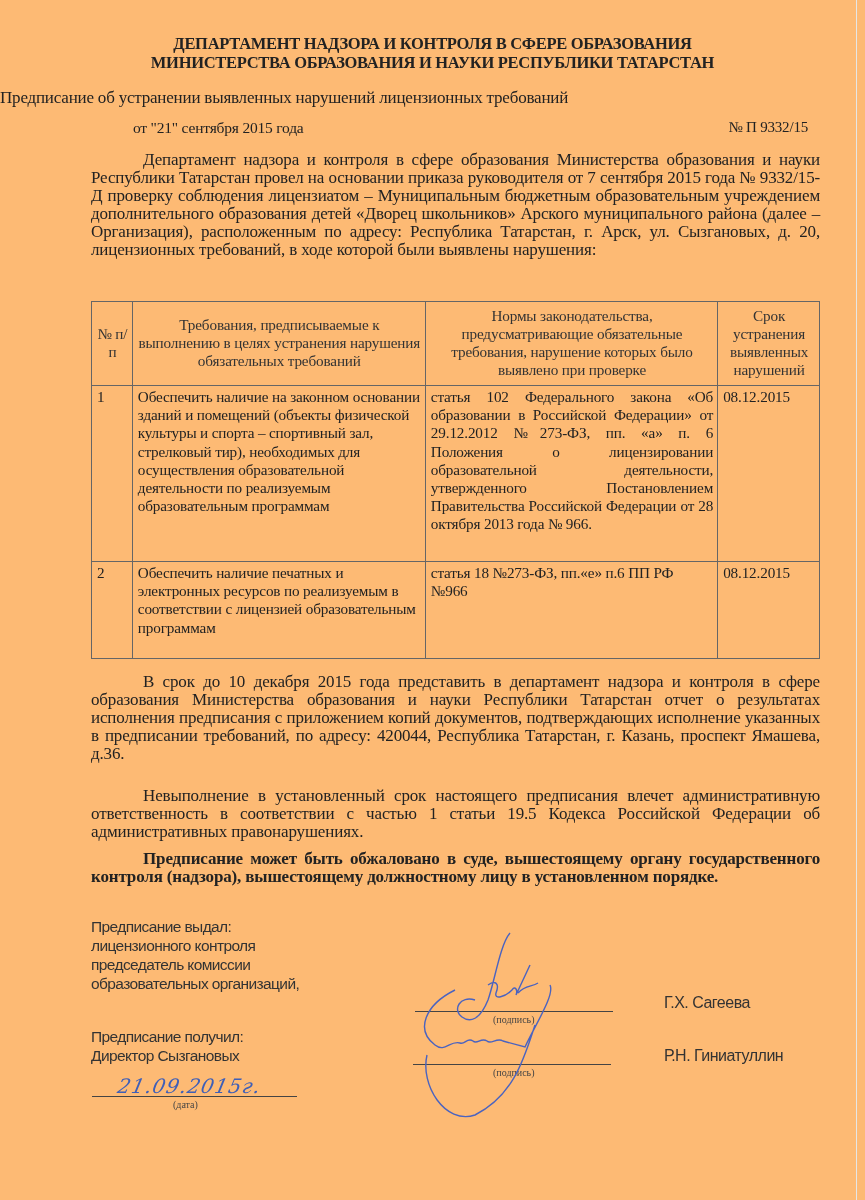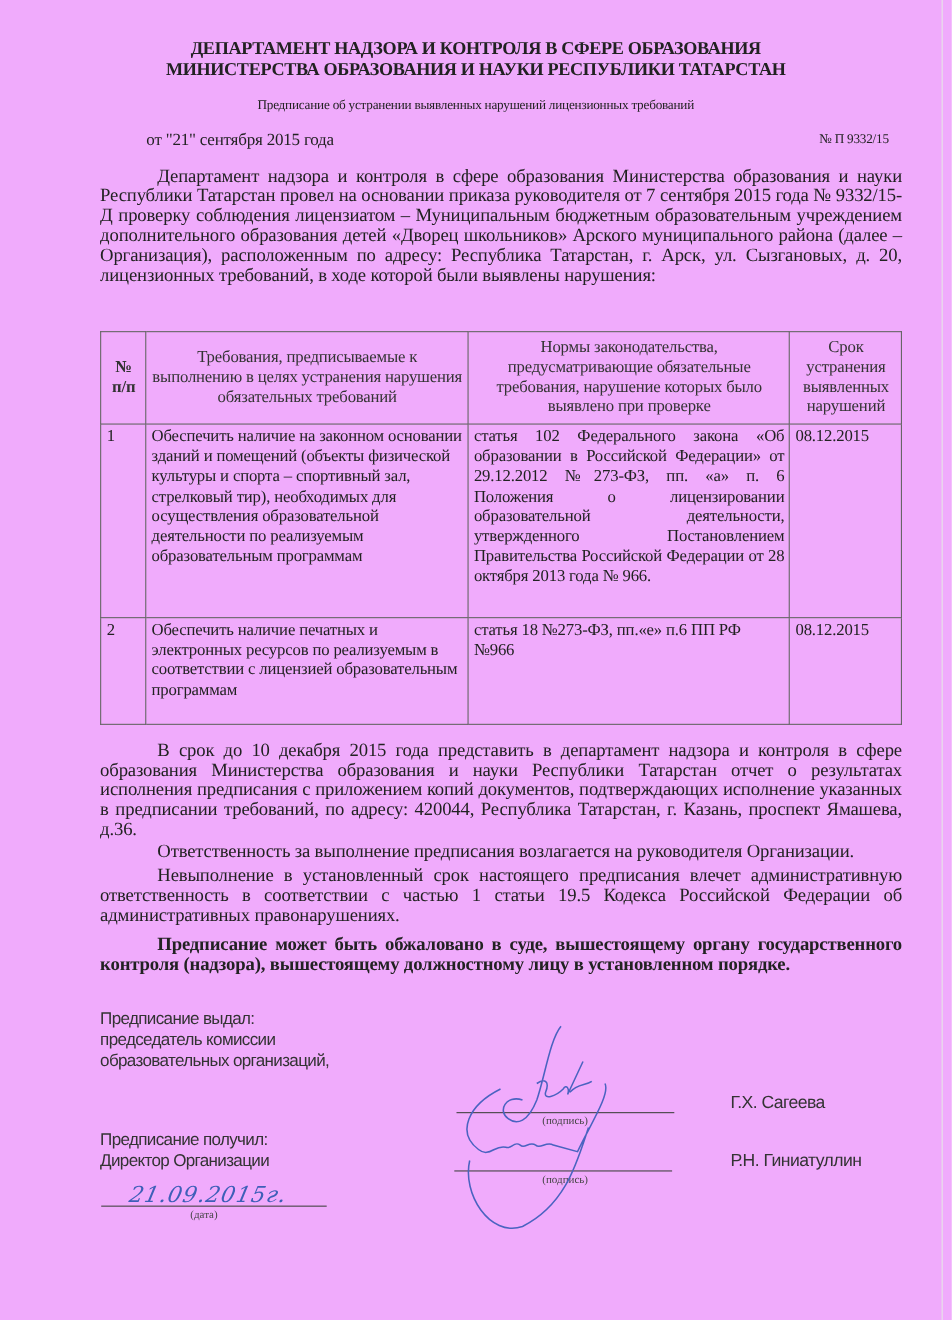--- a/index.html
+++ b/index.html
@@ -1,28 +1,28 @@
 <!DOCTYPE html>
 <html><head>
 <meta charset="utf-8">
 <style>
   html, body { margin: 0; padding: 0; }
   body {
     width: 865px; height: 1200px; background: #fdfdfd; position: relative; overflow: hidden;
     font-family: "Liberation Serif", "DejaVu Serif", serif; color: #222;
   }
-  .page { position: absolute; left: 0; top: 0; width: 865px; height: 1200px; background: #f0abfc; }
+  .page { position: absolute; left: 0; top: 0; width: 865px; height: 1200px; background: #fdba74; }
   .edge-right { position: absolute; right: 8px; top: 0; width: 1px; height: 1200px; background: #e6e6e6; }
 
   .header { position: absolute; left: 0; width: 865px; text-align: center; font-weight: bold; font-size: 16.5px; letter-spacing: -0.3px; }
   .h1 { top: 34px; }
   .h2 { top: 53px; }
-  .subtitle { position: absolute; top: 88px; left: 0; width: 865px; text-align: center; font-size: 12px; letter-spacing: -0.2px; }
+  .subtitle { position: absolute; top: 88px; left: 0; width: 865px; text-align: left; font-size: 17px; letter-spacing: -0.2px; }
   .date-line { position: absolute; top: 119px; left: 133px; font-size: 15.5px; letter-spacing: -0.2px; }
-  .doc-no { position: absolute; top: 119px; right: 57px; font-size: 12px; letter-spacing: -0.2px; }
+  .doc-no { position: absolute; top: 119px; right: 57px; font-size: 15px; letter-spacing: -0.2px; }
 
   .para { position: absolute; left: 91px; width: 729px; font-size: 17px; line-height: 18.1px; text-align: justify; letter-spacing: -0.15px; }
   .indent { text-indent: 52px; }
 
   table.viol { position: absolute; left: 91px; top: 301px; width: 729px; border-collapse: collapse; font-size: 15.2px; line-height: 18.2px; letter-spacing: -0.15px; }
   table.viol td, table.viol th { border: 1px solid #666; vertical-align: top; padding: 2px 4px 3px 5px; font-weight: normal; }
   table.viol th { text-align: center; vertical-align: middle; color: #333; }
   .c1 { width: 31px; }
   .c2 { width: 285px; }
   .c3 { width: 284px; }
@@ -47,21 +47,21 @@
   <div class="header h2">МИНИСТЕРСТВА ОБРАЗОВАНИЯ И НАУКИ РЕСПУБЛИКИ ТАТАРСТАН</div>
   <div class="subtitle">Предписание об устранении выявленных нарушений лицензионных требований</div>
   <div class="date-line">от "21" сентября 2015 года</div>
   <div class="doc-no">№ П 9332/15</div>
 
   <div class="para indent" style="top:151px;">Департамент надзора и контроля в сфере образования Министерства образования и науки Республики Татарстан провел на основании приказа руководителя от 7 сентября 2015 года № 9332/15-Д проверку соблюдения лицензиатом – Муниципальным бюджетным образовательным учреждением дополнительного образования детей «Дворец школьников» Арского муниципального района (далее – Организация), расположенным по адресу: Республика Татарстан, г. Арск, ул. Сызгановых, д. 20, лицензионных требований, в ходе которой были выявлены нарушения:</div>
 
   <table class="viol">
     <thead>
       <tr>
-        <th class="c1" style="height:78px;font-weight:bold;">№ п/п</th>
+        <th class="c1" style="height:78px;">№ п/п</th>
         <th class="c2">Требования, предписываемые к выполнению в целях устранения нарушения обязательных требований</th>
         <th class="c3">Нормы законодательства, предусматривающие обязательные требования, нарушение которых было выявлено при проверке</th>
         <th class="c4">Срок устранения выявленных нарушений</th>
       </tr>
     </thead>
     <tbody>
       <tr style="height:176px;">
         <td class="left">1</td>
         <td class="left">Обеспечить наличие на законном основании зданий и помещений (объекты физической культуры и спорта – спортивный зал, стрелковый тир), необходимых для осуществления образовательной деятельности по реализуемым образовательным программам</td>
         <td class="just">статья 102 Федерального закона «Об образовании в Российской Федерации» от 29.12.2012 №273-ФЗ, пп. «а» п. 6 Положения о лицензировании образовательной деятельности, утвержденного Постановлением Правительства Российской Федерации от 28 октября 2013 года № 966.</td>
@@ -70,33 +70,33 @@
       <tr style="height:97px;">
         <td class="left">2</td>
         <td class="left">Обеспечить наличие печатных и электронных ресурсов по реализуемым в соответствии с лицензией образовательным программам</td>
         <td class="left">статья 18 №273-ФЗ, пп.«е» п.6 ПП РФ №966</td>
         <td class="left">08.12.2015</td>
       </tr>
     </tbody>
   </table>
 
   <div class="para indent" style="top:673px;">В срок до 10 декабря 2015 года представить в департамент надзора и контроля в сфере образования Министерства образования и науки Республики Татарстан отчет о результатах исполнения предписания с приложением копий документов, подтверждающих исполнение указанных в предписании требований, по адресу: 420044, Республика Татарстан, г. Казань, проспект Ямашева, д.36.</div>
-  <div class="para indent" style="top:765px;">Ответственность за выполнение предписания возлагается на руководителя Организации.</div>
   <div class="para indent" style="top:787px;">Невыполнение в установленный срок настоящего предписания влечет административную ответственность в соответствии с частью 1 статьи 19.5 Кодекса Российской Федерации об административных правонарушениях.</div>
   <div class="para indent" style="top:850px;font-weight:bold;">Предписание может быть обжаловано в суде, вышестоящему органу государственного контроля (надзора), вышестоящему должностному лицу в установленном порядке.</div>
 
   <div class="sig-block" style="left:91px; top:917px;">
     <div>Предписание выдал:</div>
+    <div>лицензионного контроля</div>
     <div>председатель комиссии</div>
     <div>образовательных организаций,</div>
   </div>
 
   <div class="sig-block" style="left:91px; top:1027px;">
     <div>Предписание получил:</div>
-    <div>Директор Организации</div>
+    <div>Директор Сызгановых</div>
   </div>
 
   <div class="sig-line" style="left:415px; top:1011px; width:198px;"></div>
   <div class="sig-caption" style="left:493px; top:1014px;">(подпись)</div>
   <div class="sig-line" style="left:413px; top:1064px; width:198px;"></div>
   <div class="sig-caption" style="left:493px; top:1067px;">(подпись)</div>
 
   <div class="sig-name" style="left:664px; top:994px;">Г.Х. Сагеева</div>
   <div class="sig-name" style="left:664px; top:1047px;">Р.Н. Гиниатуллин</div>
 

